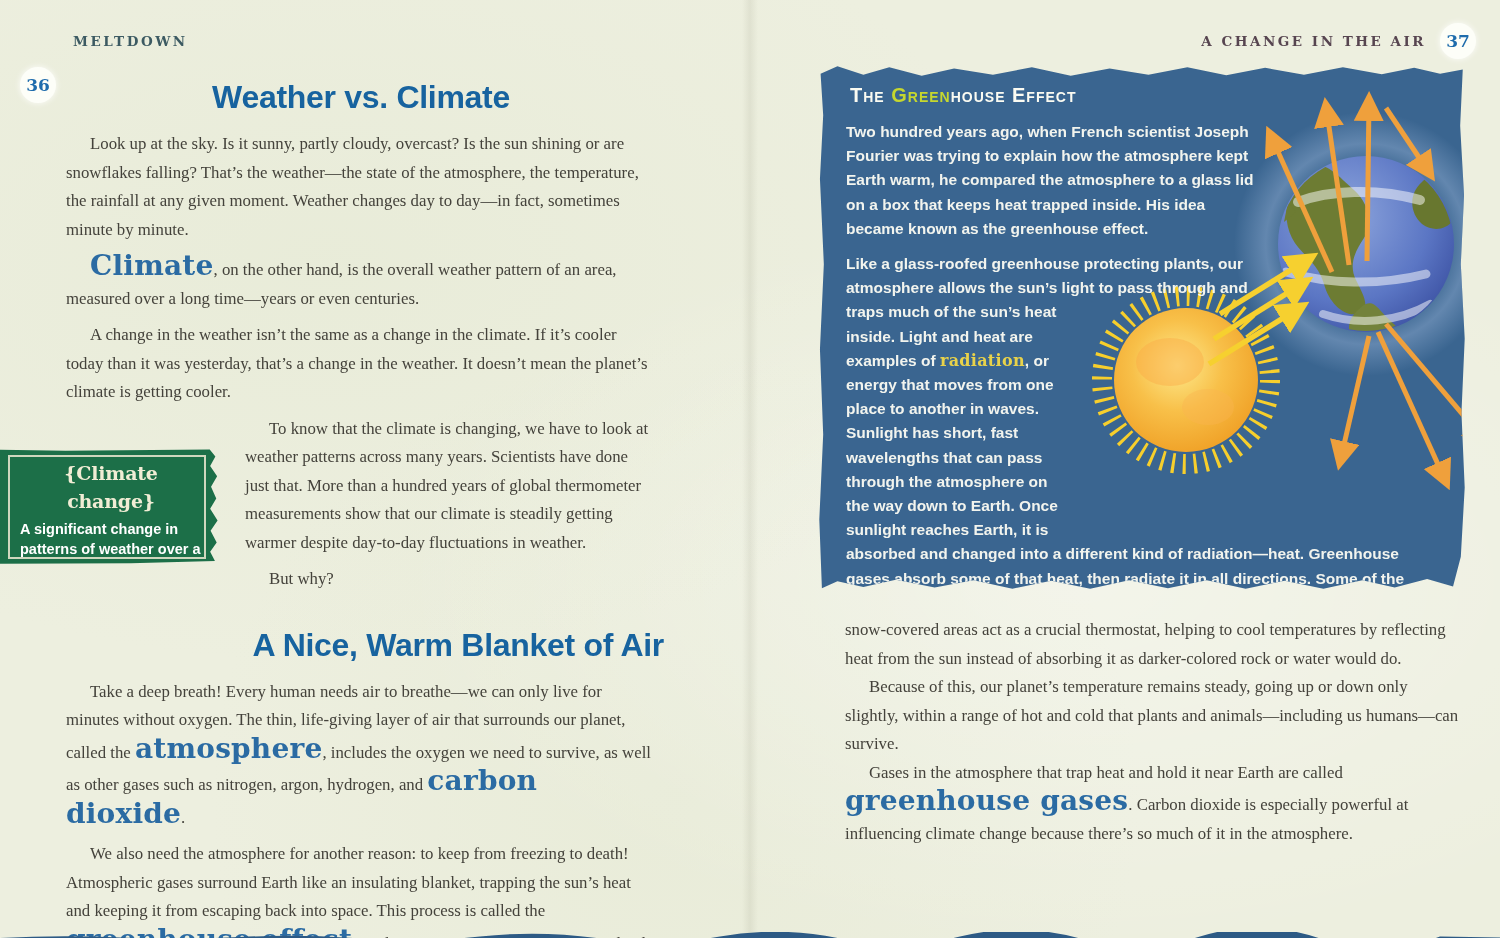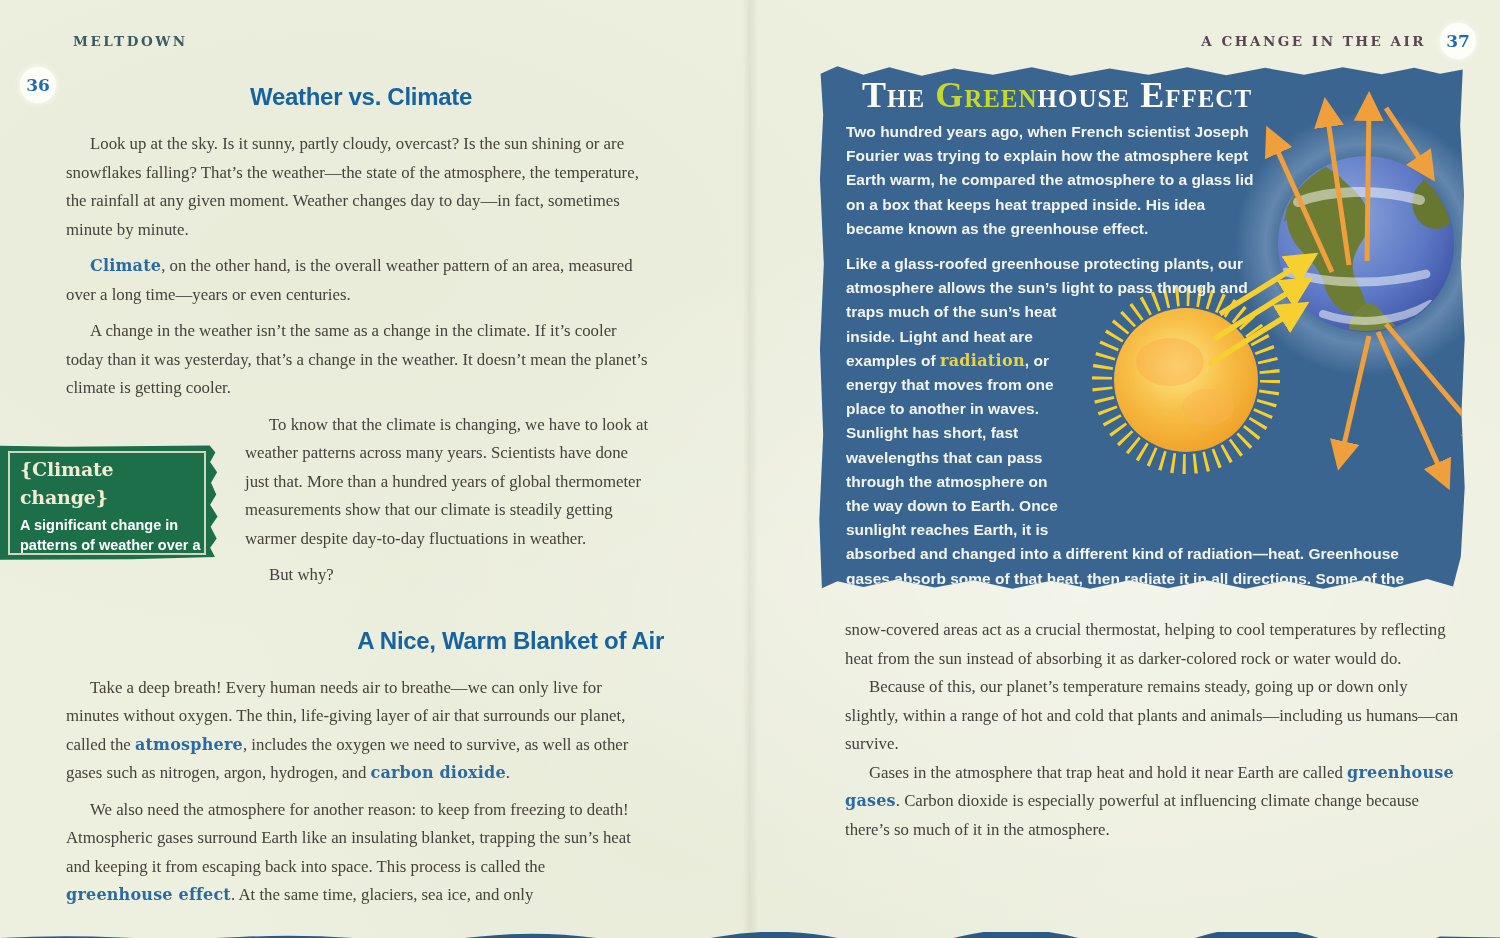--- a/index.html
+++ b/index.html
@@ -21,54 +21,54 @@
     font-family:"DejaVu Serif", serif; font-weight:bold; font-size:17px; color:#1f6cac;}
   .num-left{left:20px; top:23px;margin-top:44px;}
   .num-right{right:24px; top:23px; z-index:5;}
   .running-head{position:absolute; font-family:"DejaVu Serif", serif; font-weight:bold;
     font-size:13.5px; letter-spacing:2.5px;}
   .rh-left{left:73px; top:33px; color:#3c5a62;text-align:right;}
   .rh-right{right:74px; top:33px; color:#574550; z-index:5;}
   
   .left-col{position:absolute; left:58px; top:78px; width:606px;}
   .sec-title{margin:0; font-family:"Liberation Sans", sans-serif; font-weight:bold;
-    font-size:24px; line-height:38px; color:#17639f; text-align:center; letter-spacing:-.3px;}
+    font-size:32px; line-height:38px; color:#17639f; text-align:center; letter-spacing:-.3px;}
   .t2{margin-top:32px; clear:left;text-align:right;}
   .bodytext{margin-top:14px; font-size:16.8px; line-height:28.5px;}
   .bodytext p{margin:8px;}
   .ind{text-indent:24px;}
   .term{font-family:"DejaVu Serif", serif; font-weight:bold; color:#2b6ba3;
-    font-size:16px; line-height:1; letter-spacing:.2px;}
+    font-size:28px; line-height:1; letter-spacing:.2px;}
   .after-title{margin-top:14px !important;}
   
   .defbox{float:left; width:218px; height:116px; margin:34px 27px 10px -58px;
     background:#1c6f48; position:relative;
     clip-path:polygon(0% 1%, 30% 2%, 96.2% .8%, 98.8% 7%, 96.4% 15%, 99.6% 24%, 96.8% 33%,
       99.2% 43%, 96.4% 52%, 99.8% 62%, 96.6% 71%, 99.4% 81%, 96.4% 89%, 98.6% 97%, 60% 99%, 0% 99.4%);}
   .defbox::before{content:""; position:absolute; inset:6px 12px 6px 8px;
     border:2px solid rgba(238,234,212,.85); pointer-events:none;}
   .defbox-inner{position:relative; padding:10px 16px 0 20px;}
   .defbox-title{font-family:"DejaVu Serif", serif; font-weight:bold; font-size:19px;
-    color:#f1edd5; margin-bottom:3px; letter-spacing:-.2px;}
+    color:#f1edd5; margin-bottom:3px; letter-spacing:-.2px;text-align:center;}
   .defbox-body{font-family:"Liberation Sans", sans-serif; font-weight:bold;
     font-size:14.5px; line-height:20.5px; color:#ffffff;}
   
   .panel{position:absolute; left:818px; top:62px; width:648px; height:532px;
     background:#3a6590; color:#f2f4ee;
     clip-path:polygon(.4% 2.2%, 3% .8%, 7% 2.4%, 11% 1%, 16% 2.6%, 21% 1.2%, 27% 2.4%,
       33% 1%, 39% 2.6%, 45% 1.2%, 51% 2.4%, 57% 1%, 63% 2.5%, 69% 1.1%, 75% 2.4%, 81% 1%,
       87% 2.3%, 92% 1.1%, 96% 2.2%, 99.5% 1.4%, 99.1% 12%, 99.7% 25%, 99.2% 38%, 99.8% 52%,
       99.3% 66%, 99.8% 80%, 99.2% 93%, 98% 98.6%, 94% 97.2%, 89% 98.8%, 84% 97.4%, 78% 99%,
       72% 97.5%, 66% 99%, 60% 97.4%, 54% 98.9%, 48% 97.4%, 42% 99%, 36% 97.5%, 30% 99%,
       24% 97.4%, 18% 98.8%, 12% 97.3%, 7% 98.7%, 3% 97.6%, .6% 98.9%, .2% 86%, .8% 70%,
       .3% 54%, .9% 38%, .3% 22%, .8% 10%);}
   .panel-inner{position:relative; padding:16px 30px 0 28px; height:100%; box-sizing:border-box;}
   .illo{position:absolute; left:0; top:0; width:648px; height:532px; pointer-events:none;}
-  .panel-title{position:relative; margin:0 0 8px 16px; font-family:Liberation Serif, serif;
-    font-weight:bold; font-size:36px; line-height:34px; font-variant:small-caps;
+  .panel-title{position:relative; margin:0 0 8px 4px; font-family:Liberation Sans, sans-serif;
+    font-weight:bold; font-size:20px; line-height:34px; font-variant:small-caps;
     letter-spacing:1px; color:#fbfbf2; z-index:2;}
   .grn{color:#c6d72e;}
   .panel-body{position:relative; font-family:"Liberation Sans", sans-serif; font-weight:bold;
     font-size:15.5px; line-height:24.2px; z-index:2;}
   .panel-body p{margin:0 0 11px 0;}
   .fl-a{float:right; width:175px; height:200px;}
   .fl-b{float:right; clear:right; width:368px; height:200px;}
   .term-y{font-family:"DejaVu Serif", serif; font-weight:bold; color:#e8d24a;
     font-size:16px; line-height:1; letter-spacing:.3px;}
   

